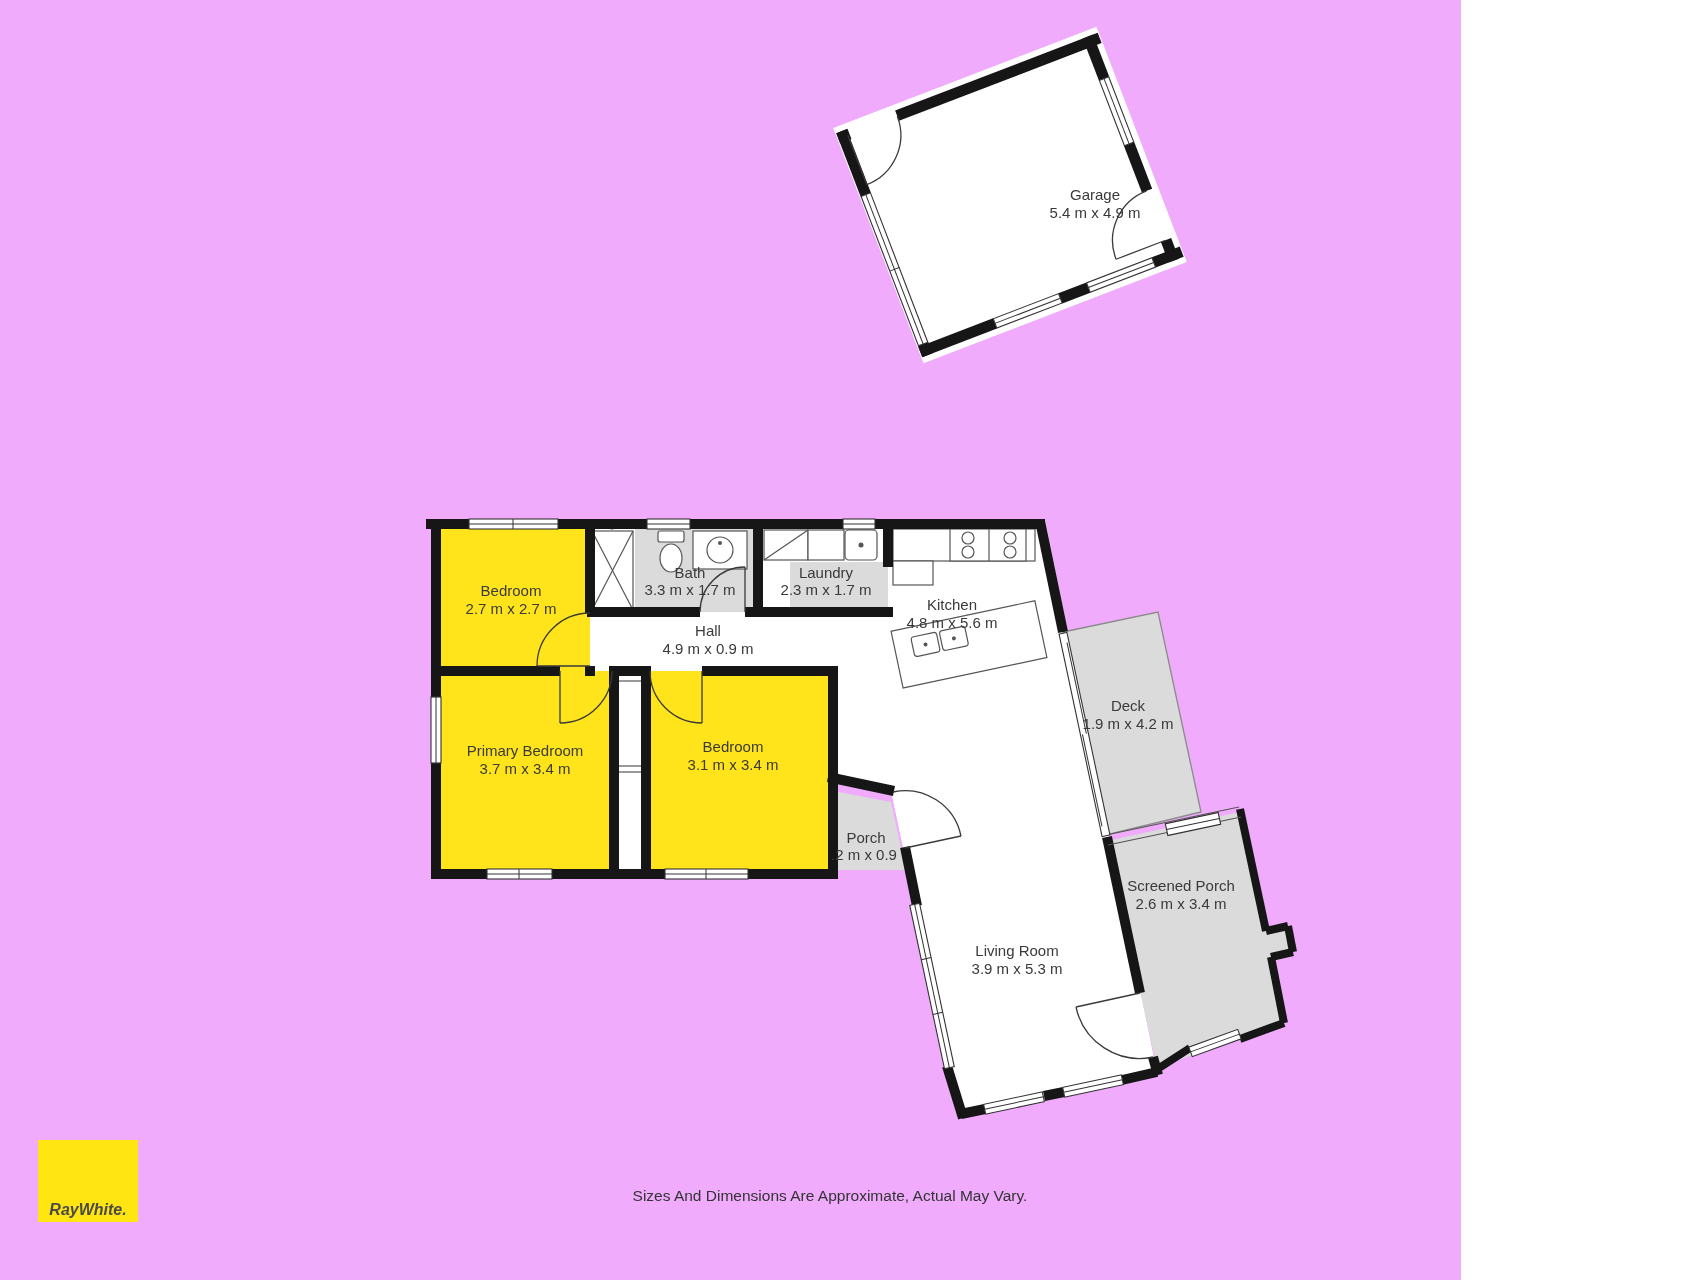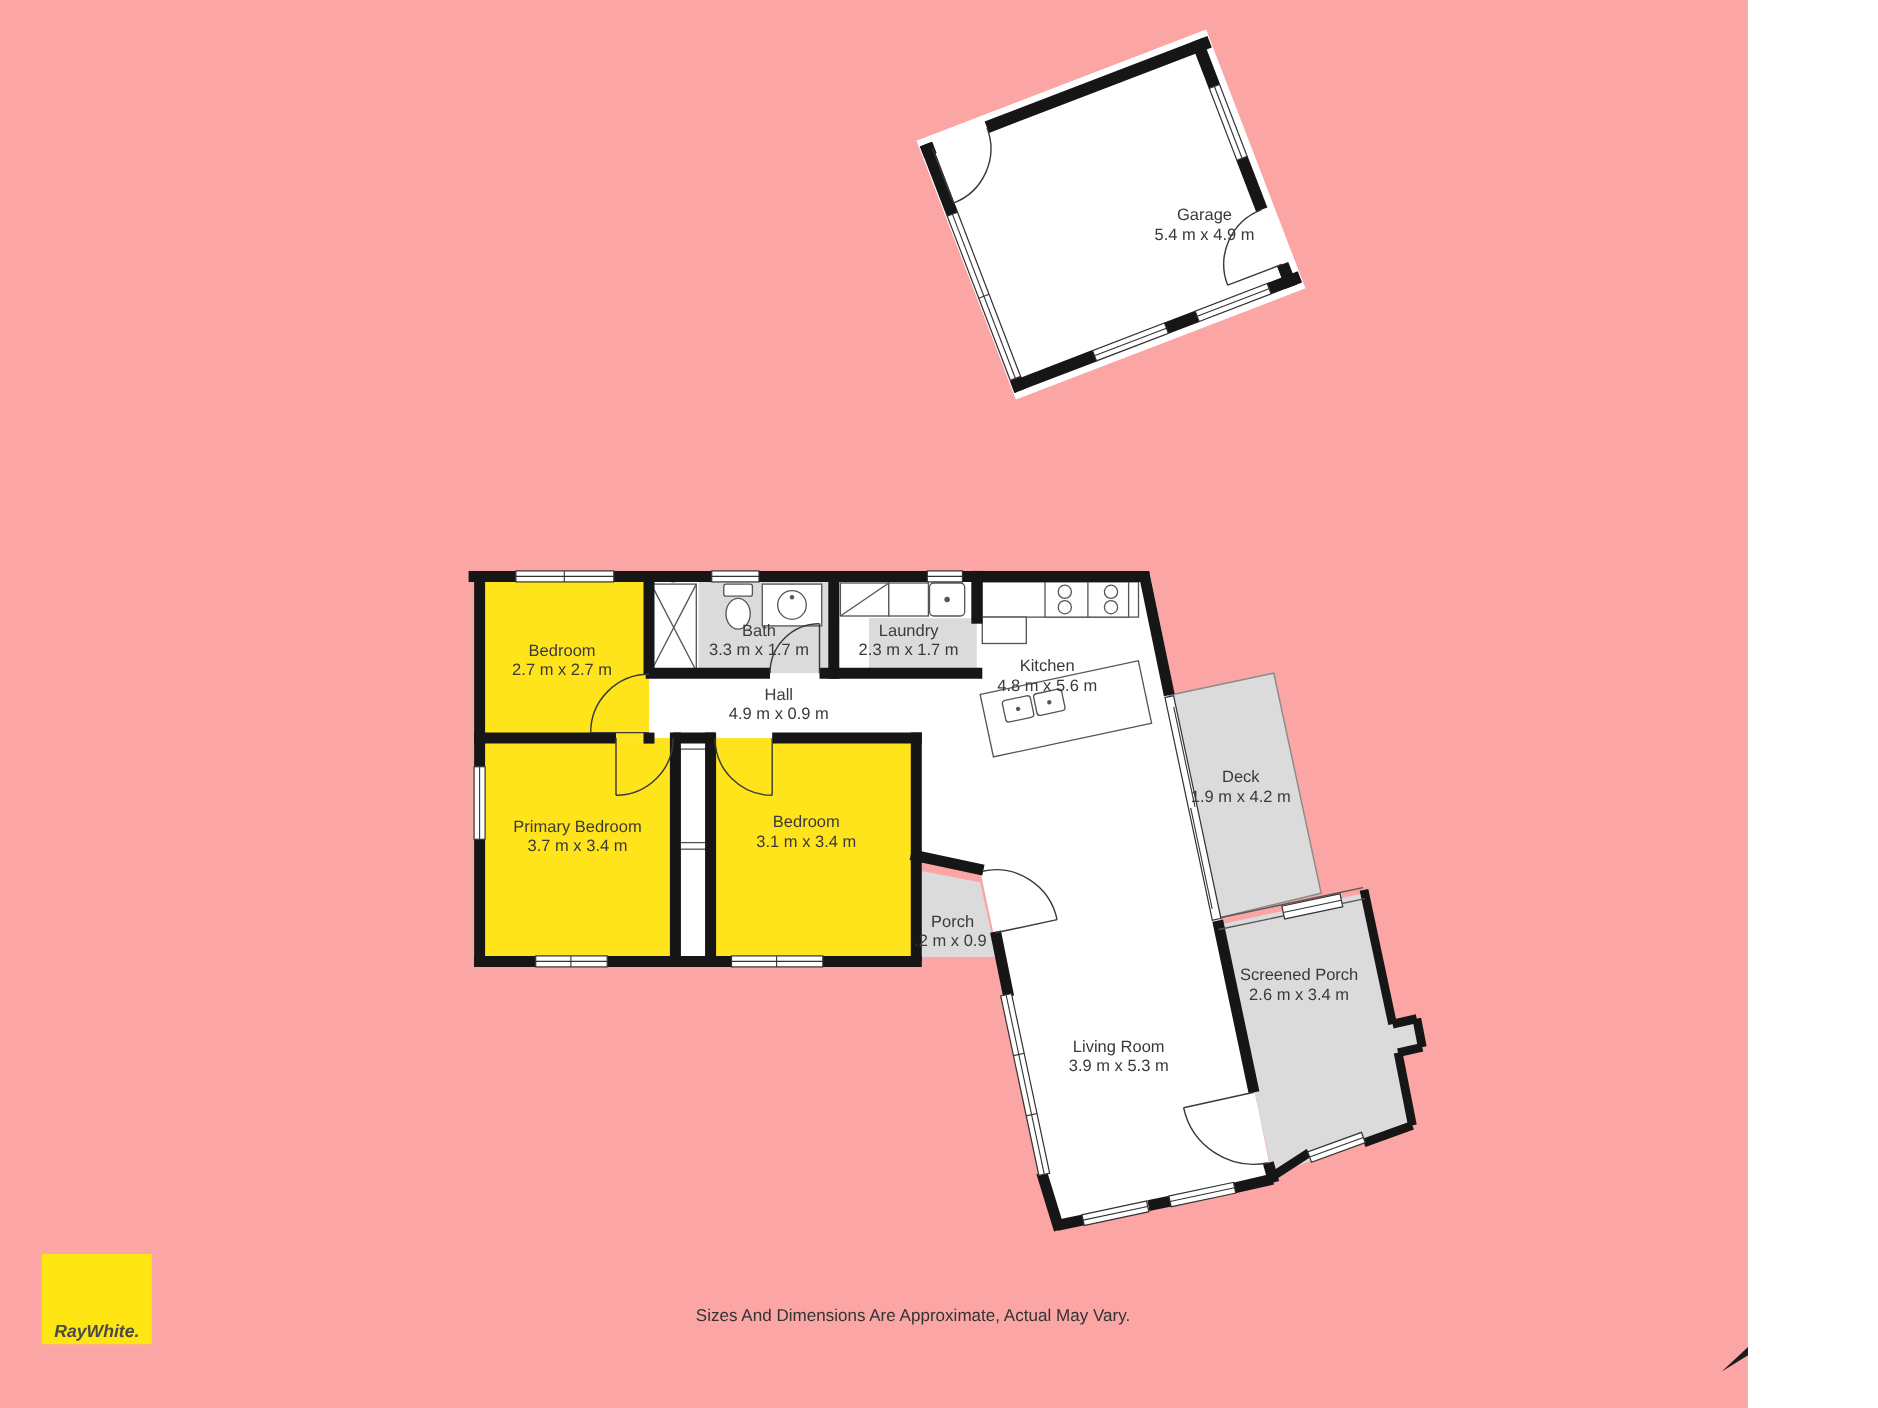--- a/index.html
+++ b/index.html
@@ -1,16 +1,16 @@
 <!DOCTYPE html>
 <html><head>
 <meta charset="utf-8">
 <style>
   html,body{margin:0;padding:0;background:#ffffff;}
-  #stage{position:relative;width:1589px;height:1280px;background:#fca5a5;overflow:hidden;
+  #stage{position:relative;width:1461px;height:1280px;background:#f0abfc;overflow:hidden;
          font-family:"Liberation Sans", sans-serif;text-align:right;}
   svg{position:absolute;left:0;top:0;}
   .room-name,.room-dims{font-family:"Liberation Sans", sans-serif;font-size:15px;fill:#3a3a3a;}
   .wall{stroke:#161616;stroke-width:10;fill:none;stroke-linecap:butt;}
   .wall8{stroke:#161616;stroke-width:8;fill:none;stroke-linecap:butt;}
   .wall11{stroke:#161616;stroke-width:11;fill:none;stroke-linecap:butt;}
   .thin{stroke:#555;stroke-width:1.2;fill:#ffffff;}
   .thinline{stroke:#555;stroke-width:1.2;fill:none;}
   .arc{stroke:#3a3a3a;stroke-width:1.3;fill:none;}
   .winrect{fill:#ffffff;stroke:#333;stroke-width:1.1;}

